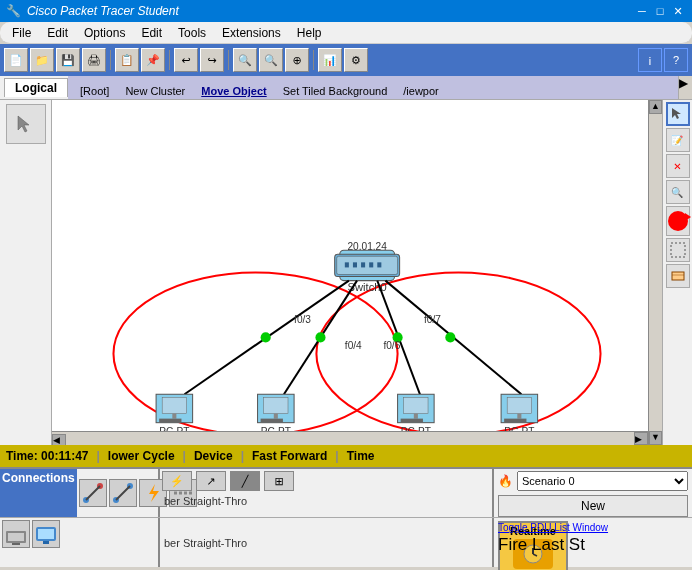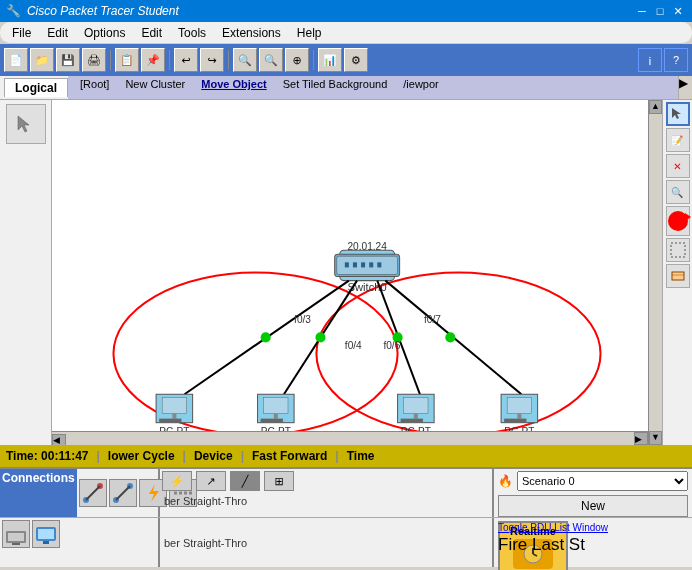--- a/index.html
+++ b/index.html
@@ -78,21 +78,21 @@
       background: white;
       border: 1px solid #aaa;
       border-bottom: none;
       padding: 2px 10px;
       margin-left: 4px;
       font-weight: bold;
       font-size: 12px;
     }
     .logical-bar-items {
       display: flex;
-      align-items: flex-start;
+      align-items: flex-end;
       gap: 0;
       background: #c0c0e0;
       flex: 1;
       height: 100%;
       padding: 0 4px;
     }
     .logical-bar-item {
       padding: 2px 8px;
       cursor: pointer;
       font-size: 11px;

